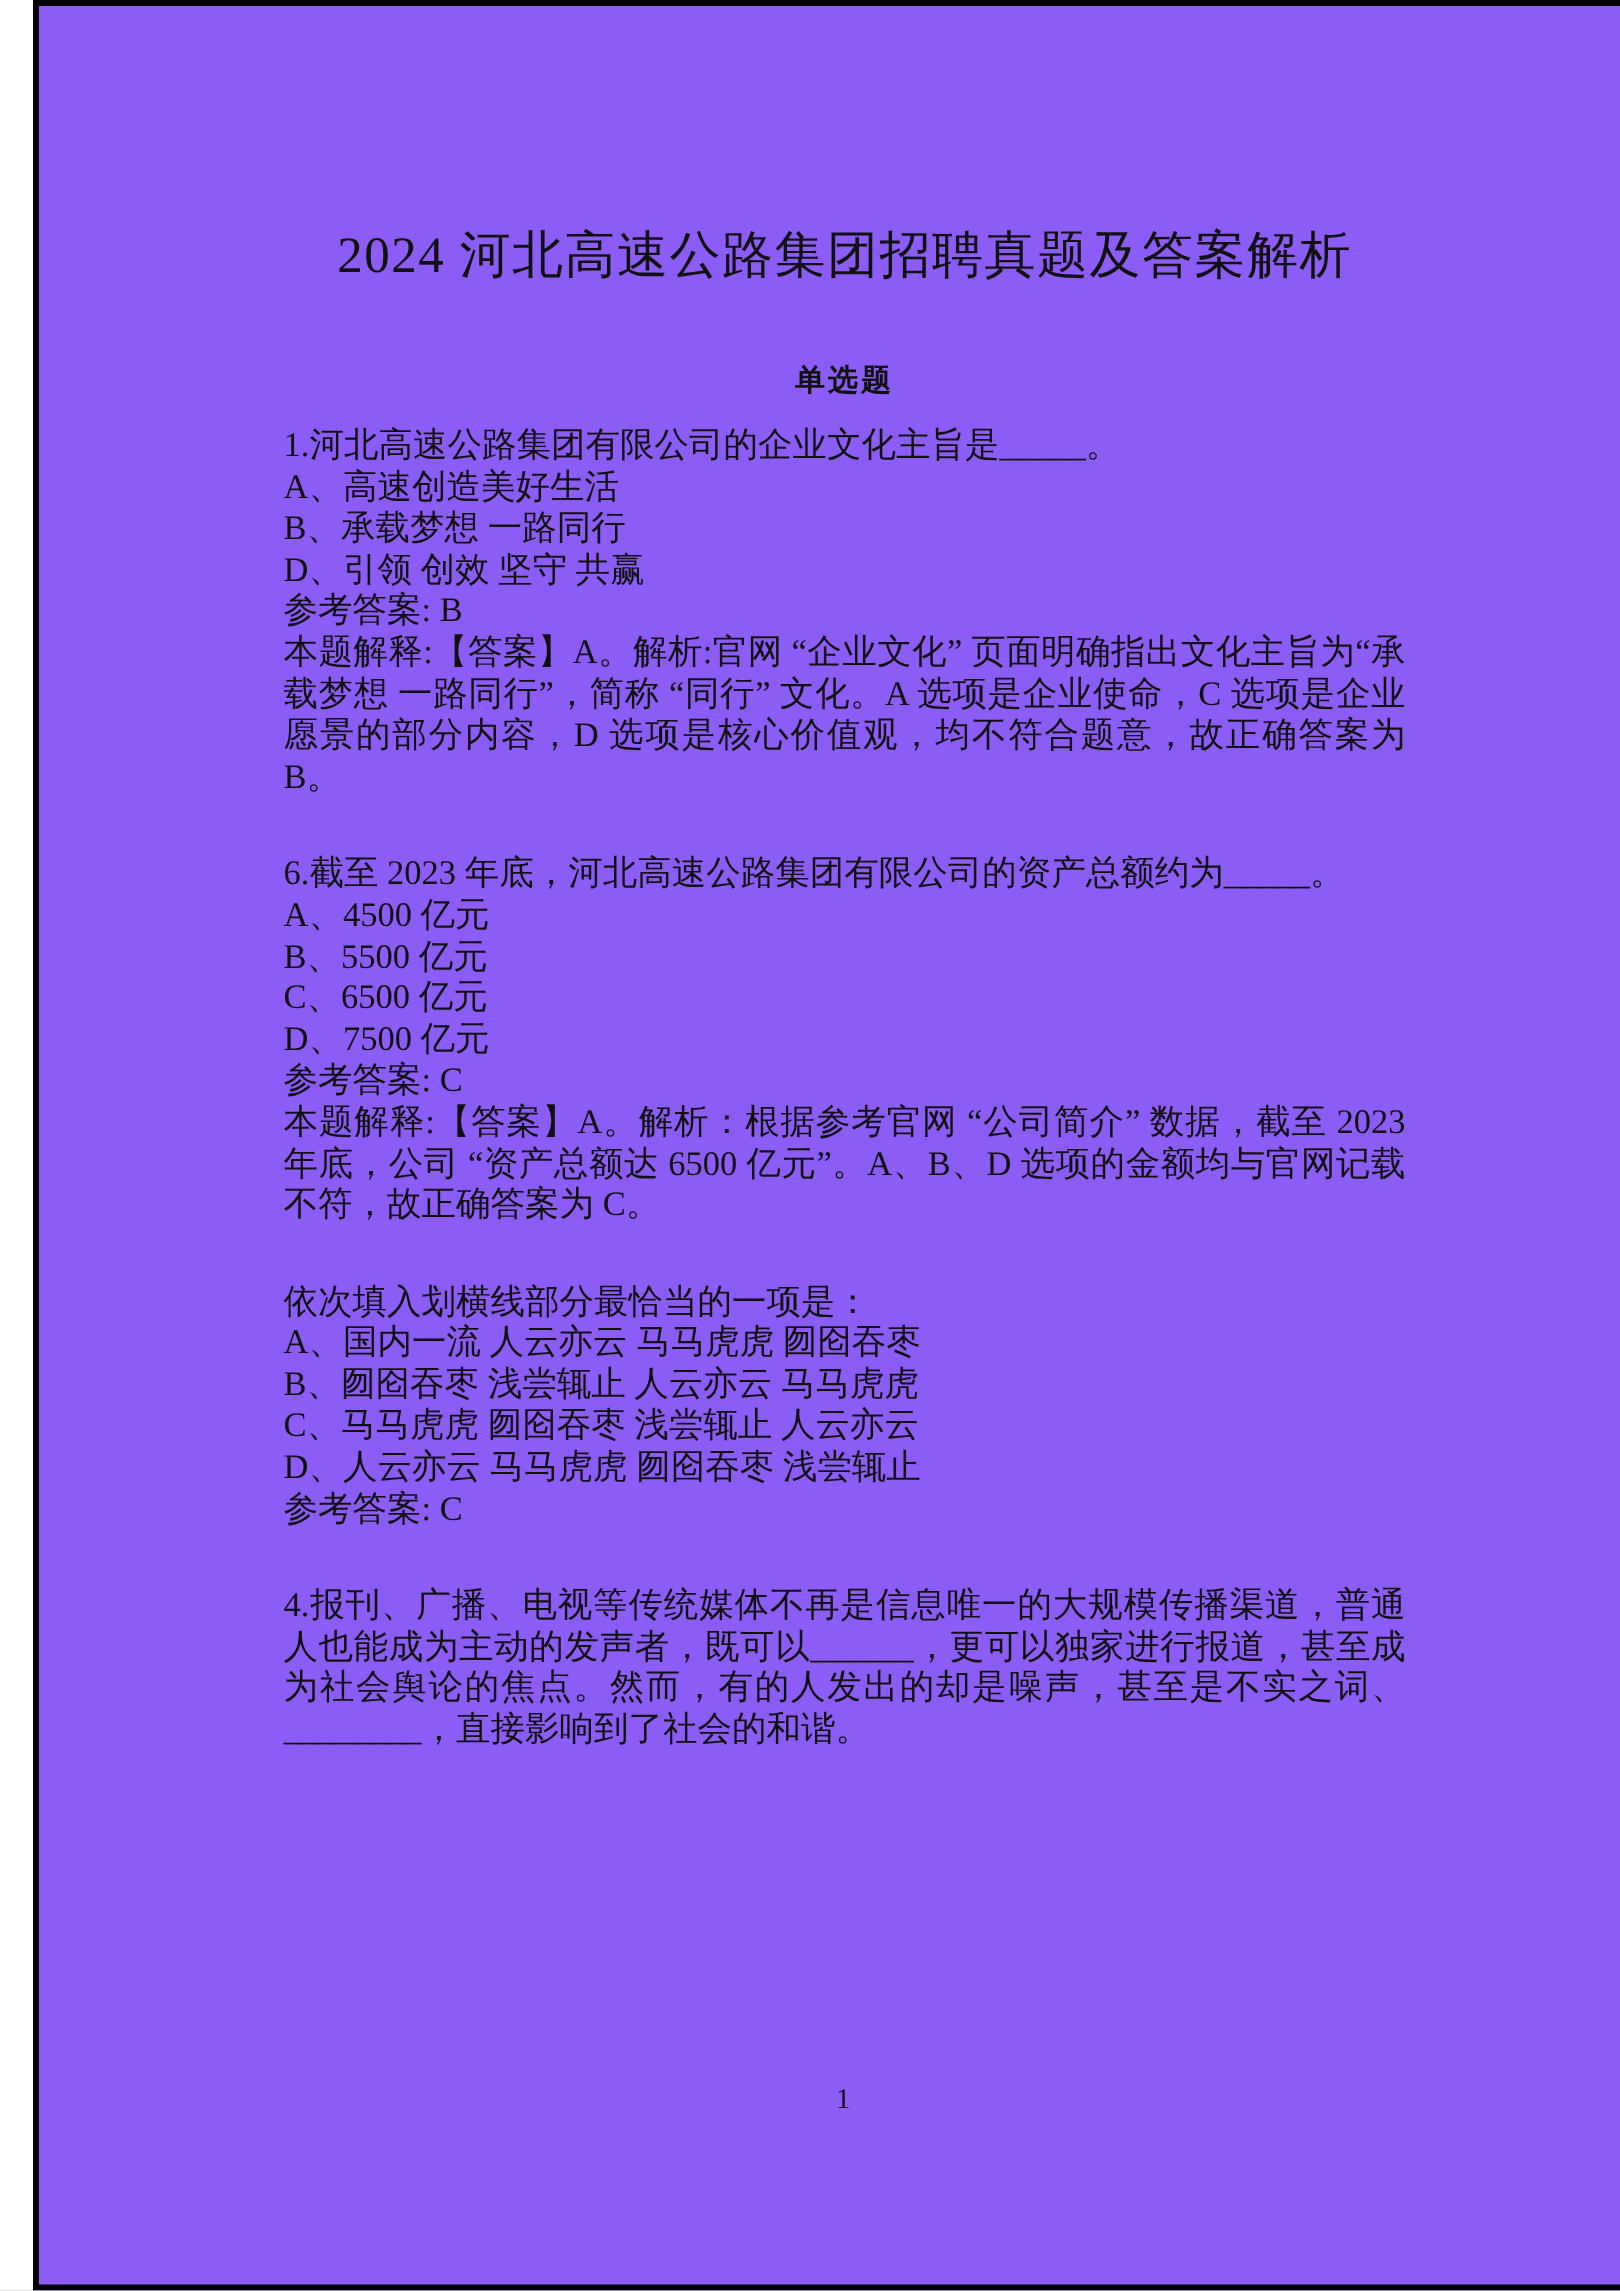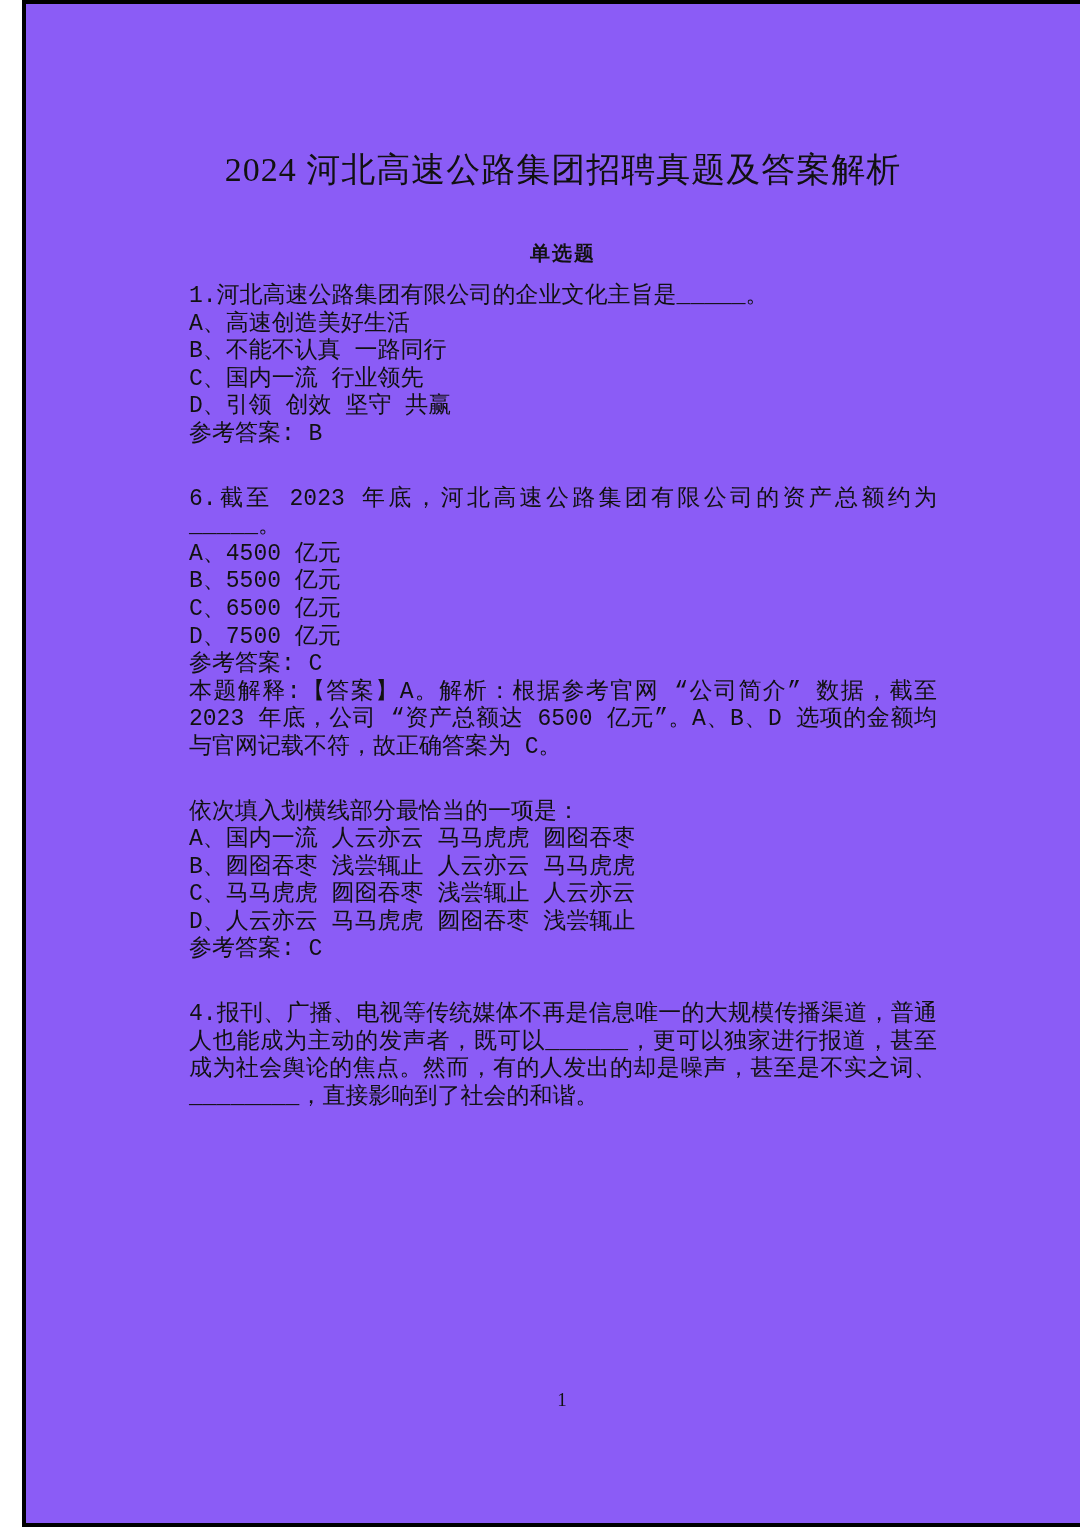--- a/index.html
+++ b/index.html
@@ -32,21 +32,20 @@
   }
   .section-heading {
     margin: 47px 0 0 0;
     text-align: center;
     font-size: 20px;
     font-weight: 700;
     letter-spacing: 2px;
   }
   .questions {
     margin-top: 16px;
-    font-family: Liberation Mono, monospace;
   }
   .question {
     font-size: 23px;
     line-height: 27.6px;
   }
   .question + .question {
     margin-top: 37px;
   }
   .question p {
     margin: 0;
@@ -71,24 +70,24 @@
 
     <h1 class="doc-title">2024 河北高速公路集团招聘真题及答案解析</h1>
 
     <h2 class="section-heading">单选题</h2>
 
     <div class="questions">
 
       <section class="question">
         <p class="stem">1.河北高速公路集团有限公司的企业文化主旨是_____。</p>
         <p class="option">A、高速创造美好生活</p>
-        <p class="option">B、不能不认真 一路同行</p>
-        <p class="option">C、国内一流 行业领先</p>
+        <p class="option">B、承载梦想 一路同行</p>
         <p class="option">D、引领 创效 坚守 共赢</p>
         <p class="answer">参考答案: B</p>
+        <p class="explanation">本题解释:【答案】A。解析:官网 “企业文化” 页面明确指出文化主旨为“承载梦想 一路同行”，简称 “同行” 文化。A 选项是企业使命，C 选项是企业愿景的部分内容，D 选项是核心价值观，均不符合题意，故正确答案为 B。</p>
       </section>
 
       <section class="question">
         <p class="stem">6.截至 2023 年底，河北高速公路集团有限公司的资产总额约为_____。</p>
         <p class="option">A、4500 亿元</p>
         <p class="option">B、5500 亿元</p>
         <p class="option">C、6500 亿元</p>
         <p class="option">D、7500 亿元</p>
         <p class="answer">参考答案: C</p>
         <p class="explanation">本题解释:【答案】A。解析：根据参考官网 “公司简介” 数据，截至 2023 年底，公司 “资产总额达 6500 亿元”。A、B、D 选项的金额均与官网记载不符，故正确答案为 C。</p>

